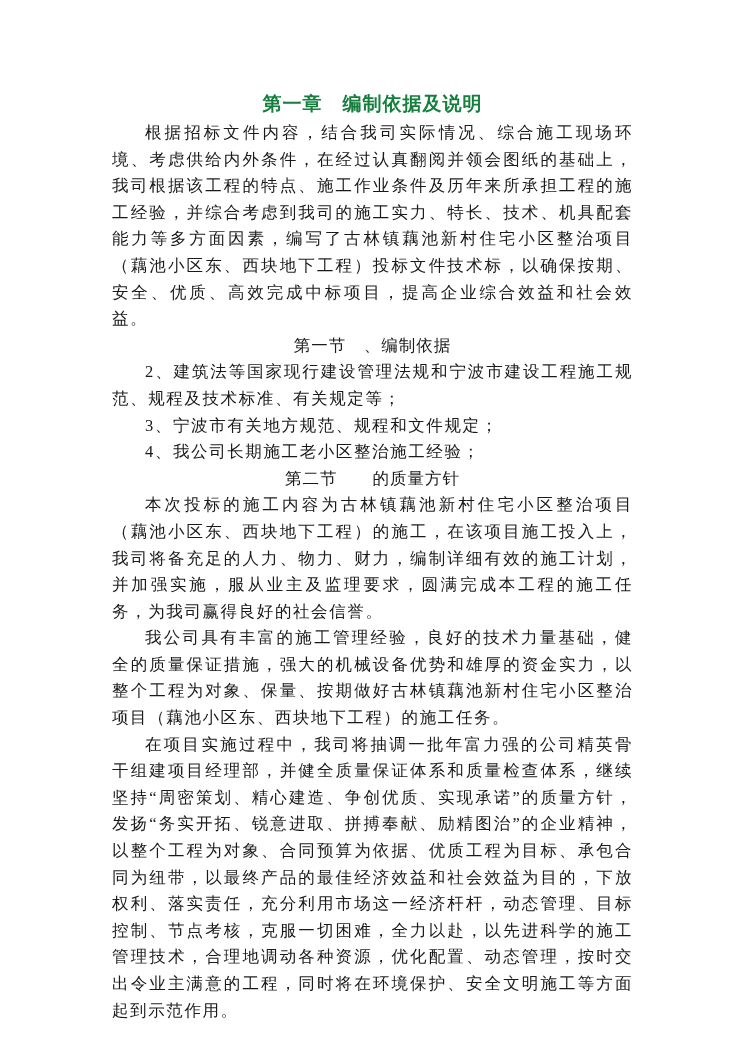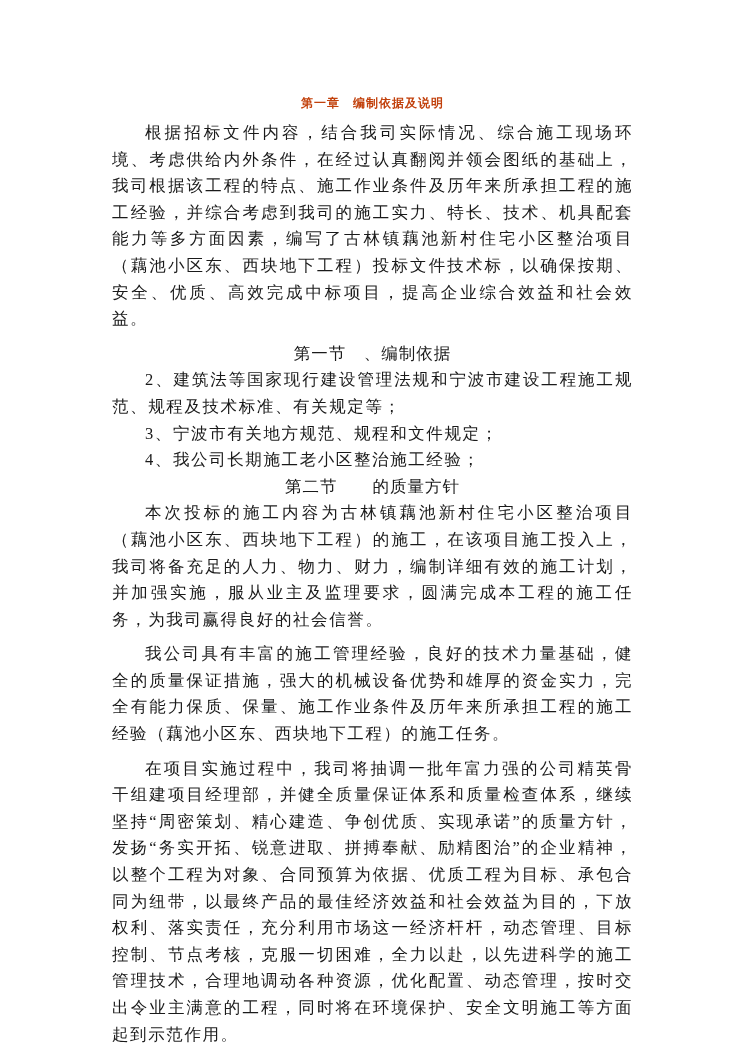--- a/index.html
+++ b/index.html
@@ -5,37 +5,37 @@
     html, body { margin: 0; padding: 0; background: #ffffff; }
     body { width: 744px; height: 1052px; position: relative; overflow: hidden; }
     .page {
       position: absolute; left: 112px; top: 88px; width: 521px;
       font-family: "DejaVu Serif", "Liberation Serif", serif;
       color: #1a1a1a; font-size: 16.5px; line-height: 26.6px;
       letter-spacing: 1.6px;
     }
     .chapter-title {
       text-align: center; font-family: "DejaVu Sans", "Liberation Sans", sans-serif;
-      font-weight: bold; font-size: 12px; line-height: 30px; letter-spacing: 1px;
-      margin: 0 0 2px 0; color: #c2410c;
+      font-weight: bold; font-size: 19px; line-height: 30px; letter-spacing: 1px;
+      margin: 0 0 2px 0; color: #15803d;
     }
     .section-title { text-align: center; margin: 0; letter-spacing: 1px; }
     p { margin: 0; text-align: justify; font-family: Liberation Serif, serif; }
     p.indent { text-indent: 2em; }
-    .gap { margin-top: 8px; }
+    .gap { }
   </style>
 </head>
 <body>
 
 <div class="page">
   <h1 class="chapter-title">第一章　编制依据及说明</h1>
   <p class="indent">根据招标文件内容，结合我司实际情况、综合施工现场环境、考虑供给内外条件，在经过认真翻阅并领会图纸的基础上，我司根据该工程的特点、施工作业条件及历年来所承担工程的施工经验，并综合考虑到我司的施工实力、特长、技术、机具配套能力等多方面因素，编写了古林镇藕池新村住宅小区整治项目（藕池小区东、西块地下工程）投标文件技术标，以确保按期、安全、优质、高效完成中标项目，提高企业综合效益和社会效益。</p>
 
   <div class="section-title gap">第一节　、编制依据</div>
   <p class="indent">2、建筑法等国家现行建设管理法规和宁波市建设工程施工规范、规程及技术标准、有关规定等；</p>
   <p class="indent">3、宁波市有关地方规范、规程和文件规定；</p>
   <p class="indent">4、我公司长期施工老小区整治施工经验；</p>
 
   <div class="section-title">第二节　　的质量方针</div>
   <p class="indent">本次投标的施工内容为古林镇藕池新村住宅小区整治项目（藕池小区东、西块地下工程）的施工，在该项目施工投入上，我司将备充足的人力、物力、财力，编制详细有效的施工计划，并加强实施，服从业主及监理要求，圆满完成本工程的施工任务，为我司赢得良好的社会信誉。</p>
-  <p class="indent gap">我公司具有丰富的施工管理经验，良好的技术力量基础，健全的质量保证措施，强大的机械设备优势和雄厚的资金实力，完全有能力保质、保量、施工作业条件及历年来所承担工程的施工经验（藕池小区东、西块地下工程）的施工任务。</p>
+  <p class="indent gap">我公司具有丰富的施工管理经验，良好的技术力量基础，健全的质量保证措施，强大的机械设备优势和雄厚的资金实力，以整个工程为对象、保量、按期做好古林镇藕池新村住宅小区整治项目（藕池小区东、西块地下工程）的施工任务。</p>
   <p class="indent gap">在项目实施过程中，我司将抽调一批年富力强的公司精英骨干组建项目经理部，并健全质量保证体系和质量检查体系，继续坚持“周密策划、精心建造、争创优质、实现承诺”的质量方针，发扬“务实开拓、锐意进取、拼搏奉献、励精图治”的企业精神，以整个工程为对象、合同预算为依据、优质工程为目标、承包合同为纽带，以最终产品的最佳经济效益和社会效益为目的，下放权利、落实责任，充分利用市场这一经济杆杆，动态管理、目标控制、节点考核，克服一切困难，全力以赴，以先进科学的施工管理技术，合理地调动各种资源，优化配置、动态管理，按时交出令业主满意的工程，同时将在环境保护、安全文明施工等方面起到示范作用。</p>
 </div>
 
 </body></html>

